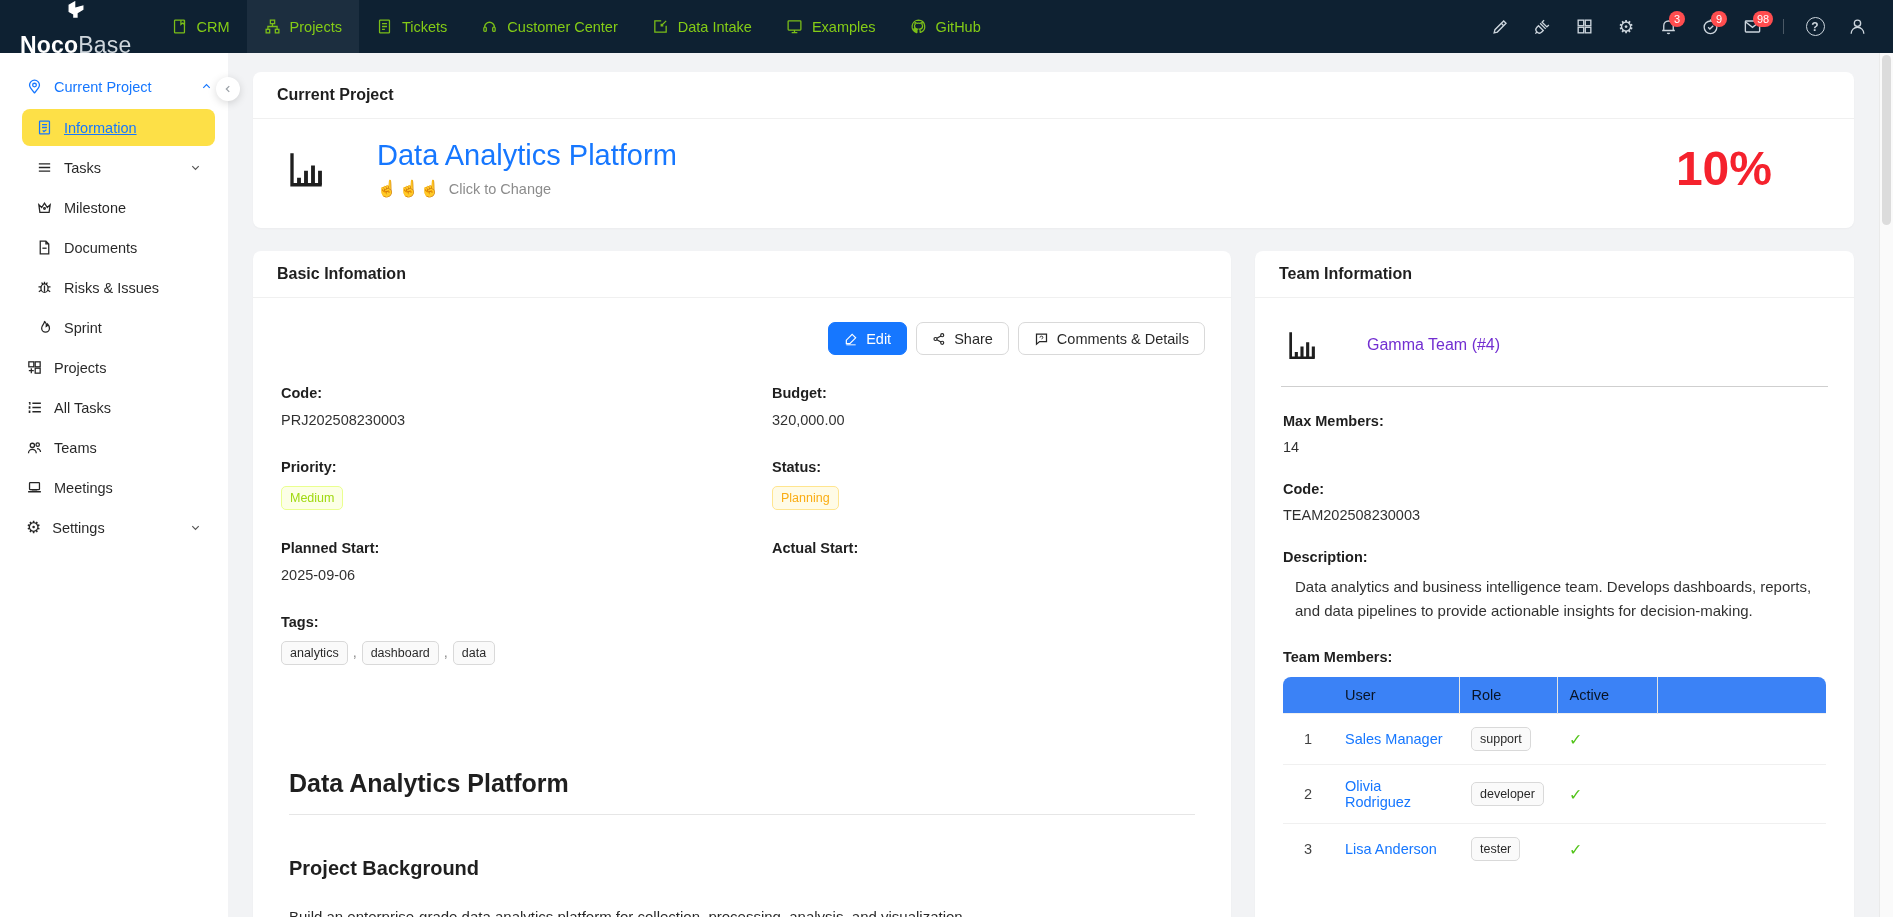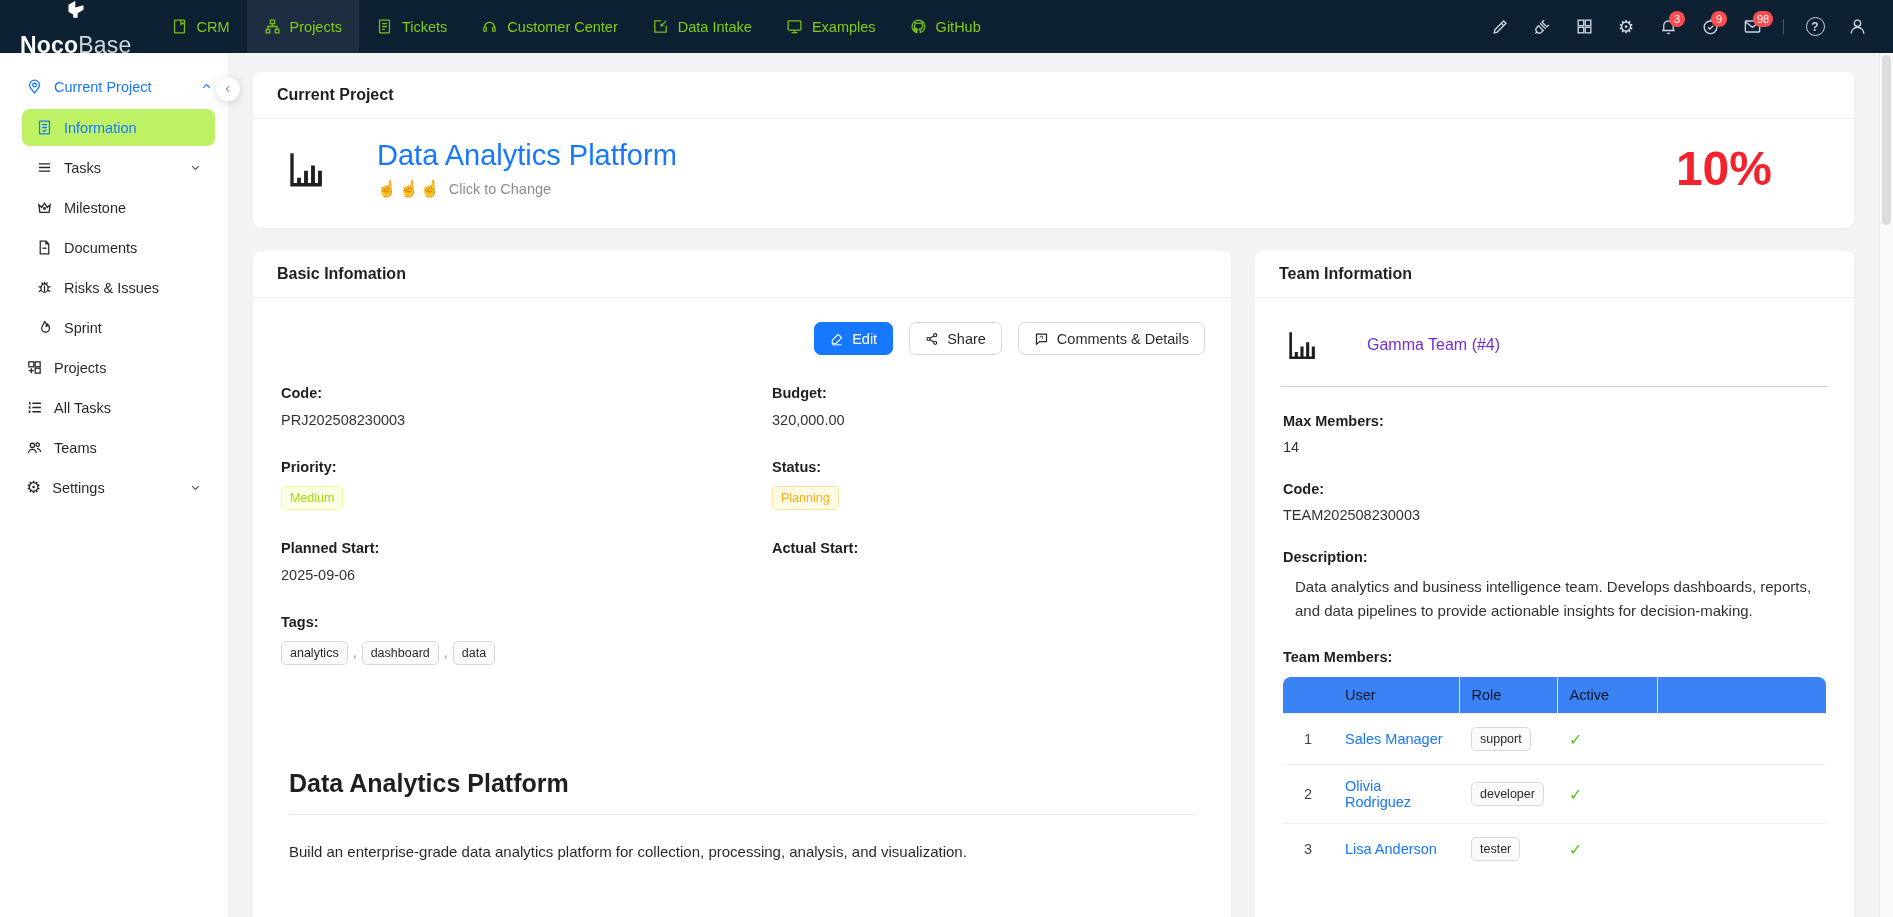--- a/index.html
+++ b/index.html
@@ -31,21 +31,21 @@
 
   
   .sidebar { position:absolute; top:53px; left:0; width:228px; bottom:0; background:#fff; padding-top:14px; }
   .side-group { display:flex; align-items:center; gap:11px; padding:11px 16px 11px 26px;
     color:#1677ff; font-size:14.5px; cursor:pointer; }
   .side-group .chev { margin-left:auto; color:#1677ff; }
   .side-item { display:flex; align-items:center; gap:11px; font-size:14.5px; color:rgba(0,0,0,.85);
     cursor:pointer; padding:10px 8px; margin:3px 13px 3px 22px; border-radius:8px; }
   .side-item.child { padding-left:14px; }
   .side-item.top { margin-left:0; padding-left:26px; border-radius:0; }
-  .side-item.active { background:#bef264; color:#1677ff; }
+  .side-item.active { background:#fde047; color:#1677ff;text-decoration:underline; }
   .side-item .chev { margin-left:auto; color:#555; margin-right:6px; }
   .collapse-btn { position:absolute; left:216px; top:77px; width:24px; height:24px; border-radius:50%;
     background:#fff; box-shadow:0 2px 8px rgba(0,0,0,.15); display:flex; align-items:center;
     justify-content:center; color:#9aa0a6; cursor:pointer; z-index:60; }
 
   
   .main { position:absolute; left:228px; top:53px; right:14px; bottom:0; padding:19px 25px 0 25px; overflow:hidden; }
   .card { background:#fff; border-radius:8px; box-shadow:0 1px 2px rgba(0,0,0,.03); }
   .card-title { padding:14px 24px; font-size:16px; font-weight:700; border-bottom:1px solid #f0f0f0; }
 
@@ -55,21 +55,21 @@
   .proj-name { font-size:29px; color:#1677ff; font-weight:500; cursor:pointer; }
   .hint { margin-top:7px; font-size:14.5px; color:#8c8c8c; display:flex; align-items:center; gap:6px; }
   .hint .pointers { color:#e3a82f; font-size:16px; letter-spacing:2px; }
   .progress { margin-left:auto; font-size:48px; font-weight:700; color:#f5222d; padding-right:58px; }
 
   .columns { display:flex; gap:24px; align-items:flex-start; }
   .left-card { flex:0 0 978px; min-height:810px; }
   .right-card { flex:1 1 auto; min-height:810px; }
   .card-body { padding:22px 26px; }
 
-  .btn-row { display:flex; justify-content:flex-end; gap:16px; margin:2px 0 30px 0; }
+  .btn-row { display:flex; justify-content:flex-end; gap:9px; margin:2px 0 30px 0; }
   .btn { height:33px; padding:0 15px; border-radius:7px; border:1px solid #d9d9d9; background:#fff;
     font-size:14.5px; display:flex; align-items:center; gap:8px; cursor:pointer; color:rgba(0,0,0,.85);
     font-family:"Liberation Sans", sans-serif; }
   .btn.primary { background:#1677ff; border-color:#1677ff; color:#fff; }
 
   .fields-grid { display:grid; grid-template-columns:1fr 1fr; row-gap:30px; column-gap:60px; padding:0 2px; }
   .field .label { font-weight:700; font-size:14.5px; margin-bottom:11px; }
   .field .value { font-size:14.5px; color:rgba(0,0,0,.82); min-height:17px; }
   .tag { display:inline-block; font-size:12.5px; line-height:20px; padding:1px 8px; border-radius:5px;
     border:1px solid #d9d9d9; background:#fafafa; color:rgba(0,0,0,.85); }
@@ -355,20 +355,29 @@
         <svg class="ic" width="17" height="17" viewBox="0 0 24 24" fill="none" stroke="currentColor" stroke-width="1.8">
           <circle cx="9" cy="9" r="3"></circle>
           <path d="M3.5 20 a5.5 5.5 0 0 1 11 0"></path>
           <circle cx="16.5" cy="8" r="2.4"></circle>
           <path d="M15.5 13.5 a5 5 0 0 1 5 5"></path>
         </svg>
       </span>
     <span>Teams</span>
   </div>
 
+  <div class="side-item top">
+    <span>
+        <svg class="ic" width="17" height="17" viewBox="0 0 24 24" fill="none" stroke="currentColor" stroke-width="1.8">
+          <rect x="5" y="5" width="14" height="10" rx="1"></rect>
+          <path d="M3 18 h18 M9 18 v-1 h6 v1"></path>
+        </svg>
+      </span>
+    <span>Meetings</span>
+  </div>
 
   <div class="side-item top">
     <span class="glyph" style="font-size:17px;">⚙</span>
     <span>Settings</span>
     <span class="chev">
         <svg class="ic" width="11" height="11" viewBox="0 0 24 24" fill="none" stroke="currentColor" stroke-width="2.6">
           <path d="M5 9 l7 7 7-7"></path>
         </svg>
       </span>
   </div>
@@ -471,20 +480,21 @@
           <div class="field" style="grid-column:1 / span 2;">
             <div class="label">Tags:</div>
             <div class="value">
               <span class="tag">analytics</span><span class="tag-sep">,</span><span class="tag">dashboard</span><span class="tag-sep">,</span><span class="tag">data</span>
             </div>
           </div>
         </div>
 
         <div class="doc-section">
           <div class="doc-title">Data Analytics Platform</div>
+          <div class="doc-h2">Project Background</div>
           <div class="doc-body">Build an enterprise-grade data analytics platform for collection, processing, analysis, and visualization.</div>
         </div>
       </div>
     </div>
 
     <div class="card right-card">
       <div class="card-title">Team Information</div>
       <div class="card-body">
         <div class="team-head">
           <span>

